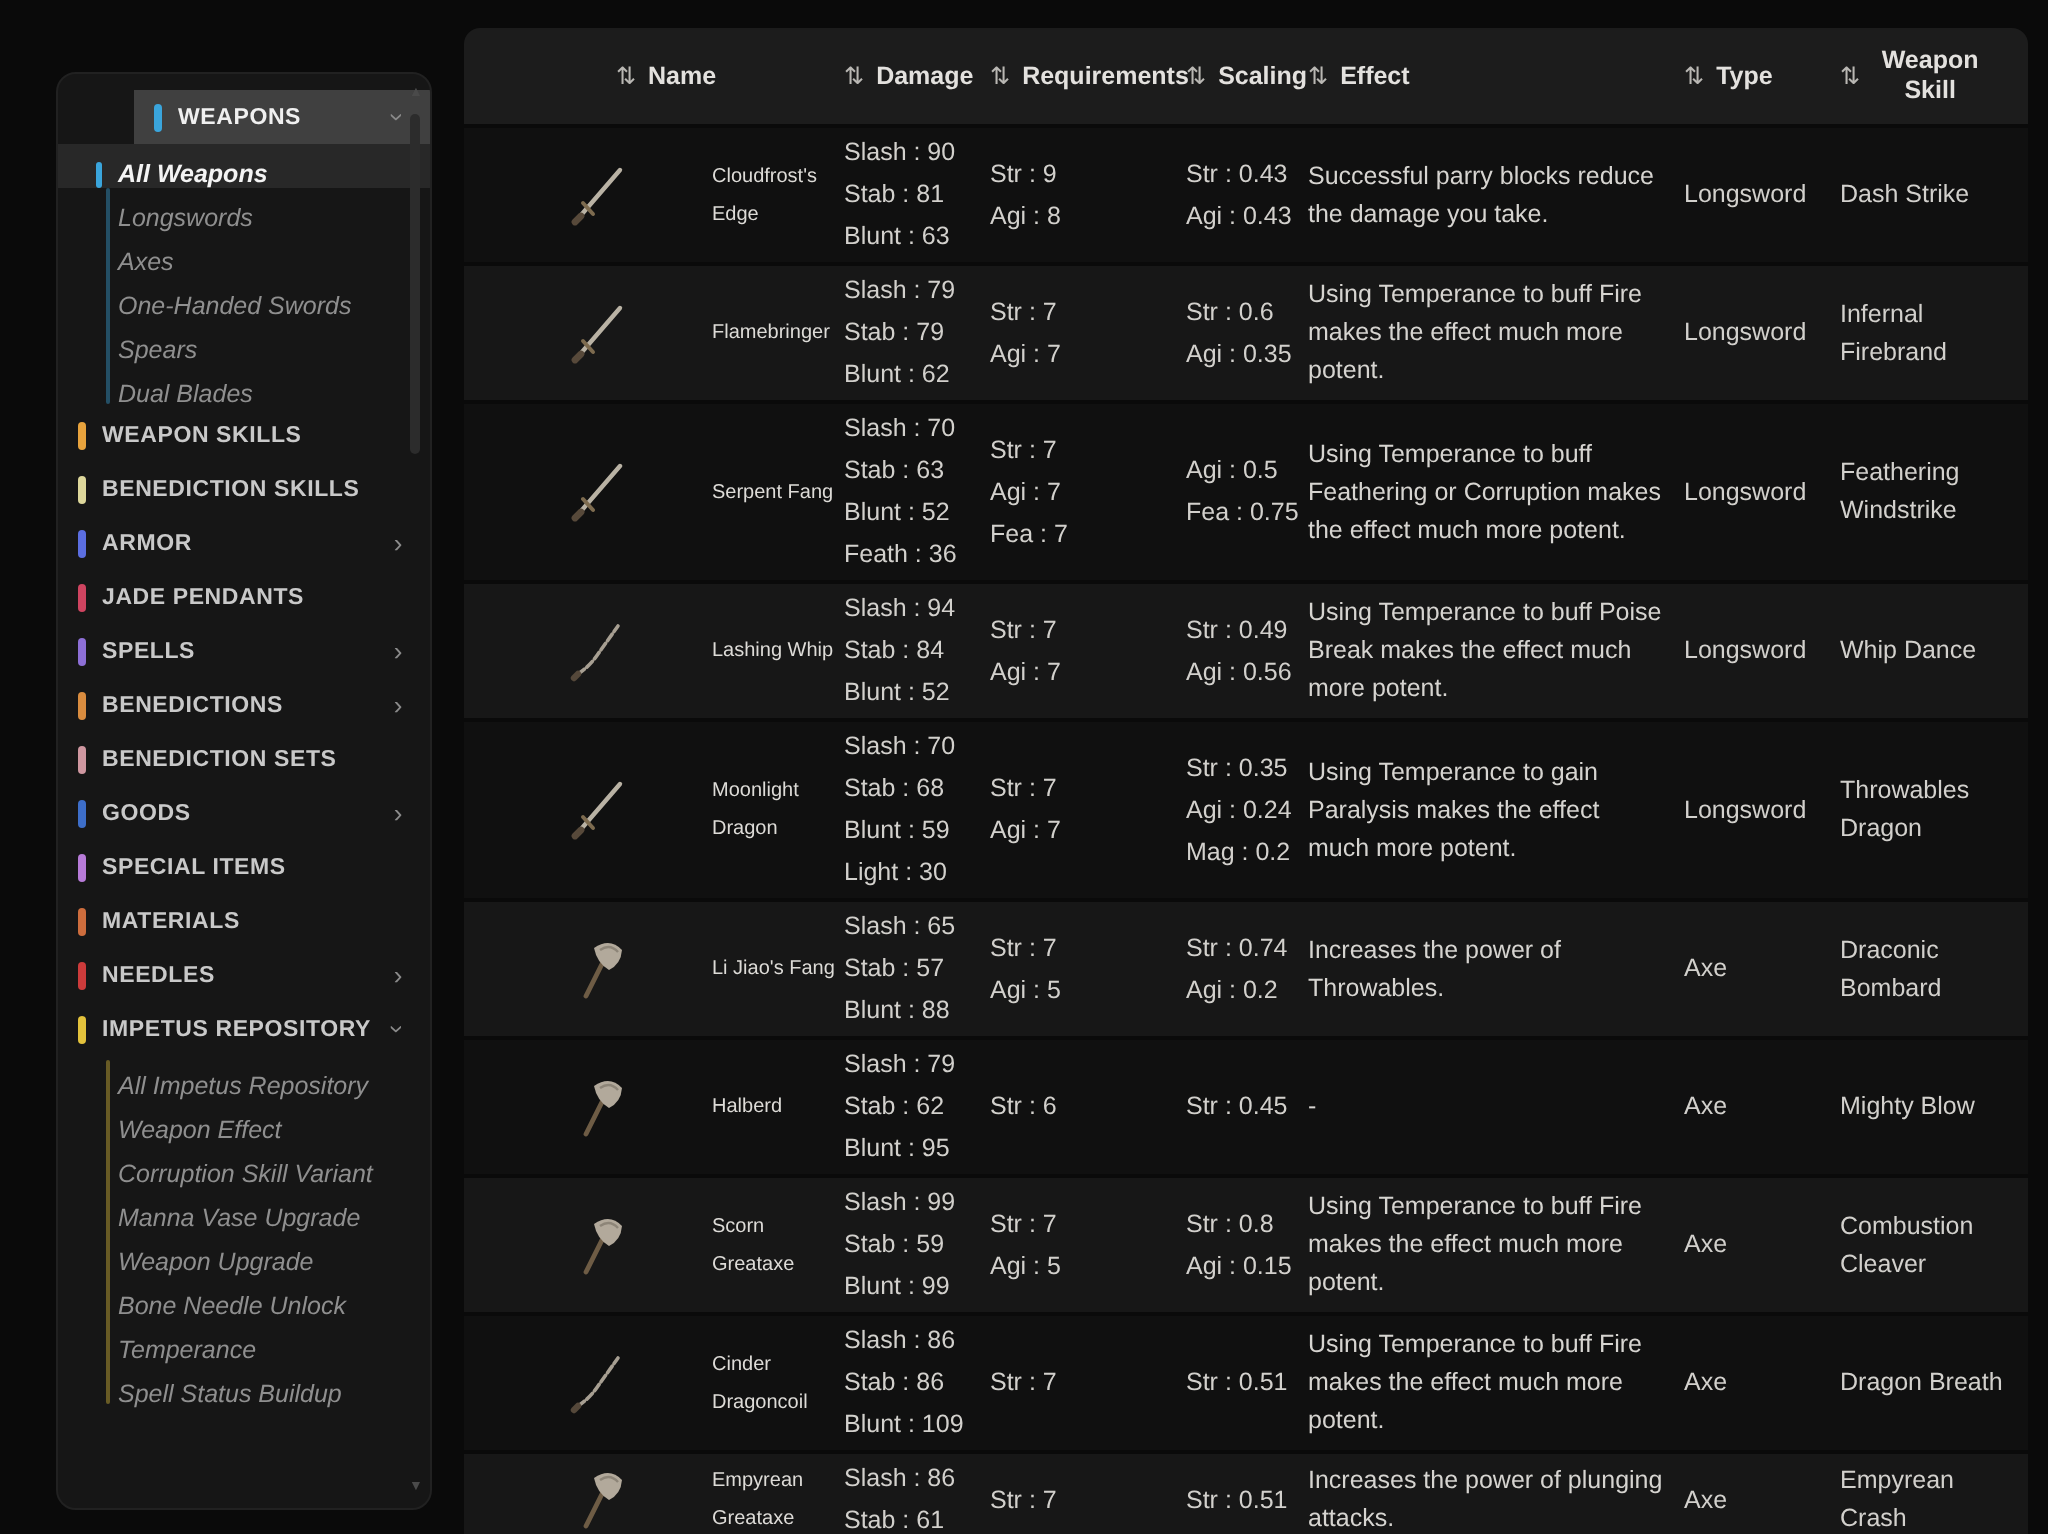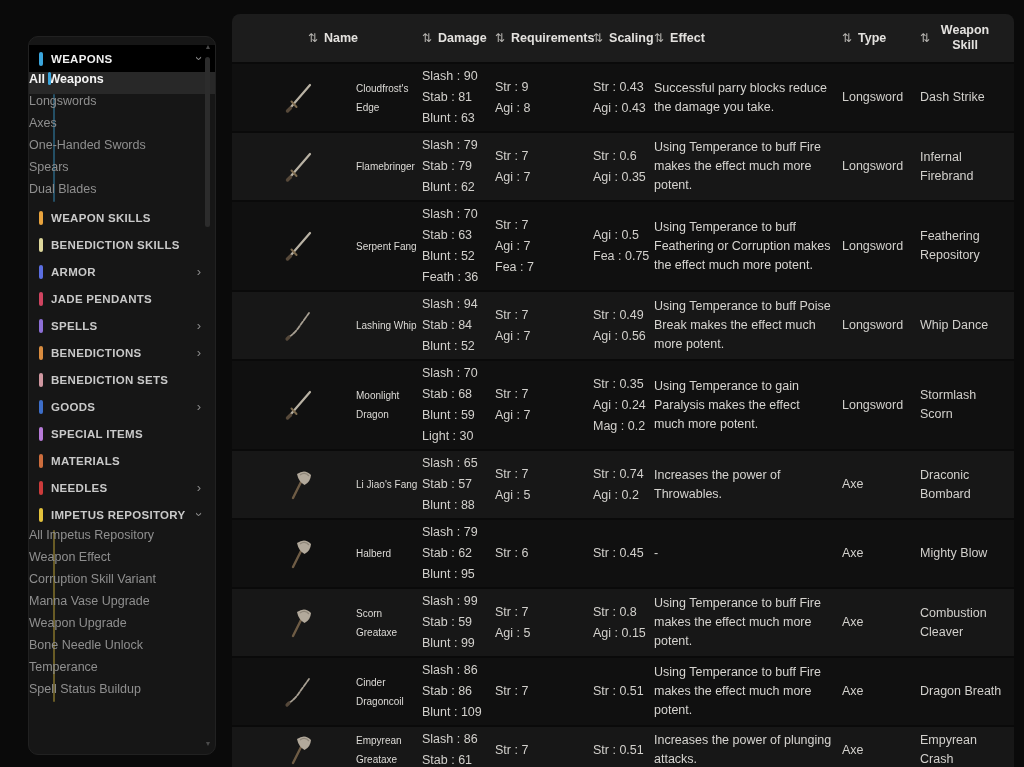--- a/index.html
+++ b/index.html
@@ -4,30 +4,30 @@
 <style>
   * { margin:0; padding:0; box-sizing:border-box; }
   html,body { width:1024px; height:767px; overflow:hidden; background:#0a0a0a;
     font-family:"Liberation Sans", sans-serif; color:#d6d4d0; }
 
   
   .sidebar { position:absolute; left:28px; top:36px; width:188px; height:719px;
     background:#161616; border:1px solid #212121; border-radius:10px; overflow:hidden; }
   .sidebar-inner { padding:8px 0 8px 0; }
   .sec { display:flex; align-items:center; height:27px; padding:0 10px; cursor:pointer; }
-  .sec.active { background:#000000; }
+  .sec.active { background:#404040;margin-left:38px; }
   .accent { width:4px; height:14px; border-radius:2px; margin-right:8px; flex:0 0 auto; }
   .sec-label { flex:1; font-size:11.5px; font-weight:bold; letter-spacing:.3px; color:#c9c9c9;
     white-space:nowrap; overflow:hidden; }
   .sec.active .sec-label { color:#f0f0f0; }
   .chev { color:#8a8a8a; font-size:13px; line-height:1; width:12px; text-align:center; }
   .chev.down { transform:rotate(90deg); }
   .sublist { position:relative; }
-  .subitem { position:relative; display:flex; align-items:flex-start; height:22px;
-    cursor:pointer; }
+  .subitem { position:relative; display:flex; align-items:flex-end; height:22px;
+    padding-left:30px; cursor:pointer;font-style:italic; }
   .subitem-label { font-size:12.5px; color:#8f8f8f; white-space:nowrap; }
   .subitem.selected { background:#282828; }
   .subitem.selected .subitem-label { color:#f4f4f4; font-weight:bold; }
   .marker { display:none; position:absolute; left:19px; width:3px; height:13px; border-radius:2px; }
   .subitem.selected .marker { display:block; }
   .rail { position:absolute; left:24px; top:2px; bottom:2px; width:2px; border-radius:1px; opacity:.4; }
   .sublist.has-selected .rail { top:22px; }
 
   
   .sb-scroll { position:absolute; right:3px; top:6px; bottom:6px; width:8px; }
@@ -302,21 +302,21 @@
           <div>Str : 7</div>
           <div>Agi : 7</div>
           <div>Fea : 7</div>
         </div>
     <div class="cell c-scl">
           <div>Agi : 0.5</div>
           <div>Fea : 0.75</div>
         </div>
     <div class="cell c-eff">Using Temperance to buff Feathering or Corruption makes the effect much more potent.</div>
     <div class="cell c-type">Longsword</div>
-    <div class="cell c-skill">Feathering Repository</div>
+    <div class="cell c-skill">Feathering Windstrike</div>
   </div>
       <div class="trow grid-cols">
     <div class="cell c-icon">
           <svg id="svg-whip-icon" viewBox="0 0 36 36">
     <path d="M7 29 Q13 25 17 19 Q22 12 27 5" fill="none" stroke="#a79f92" stroke-width="1.8" stroke-linecap="round" stroke-dasharray="4 1.6"></path>
     <line x1="7" y1="29" x2="5" y2="31" stroke="#55483a" stroke-width="3.2" stroke-linecap="round"></line>
   </svg>
         </div>
     <div class="cell c-name">Lashing Whip</div>
     <div class="cell c-dmg">
@@ -355,21 +355,21 @@
           <div>Str : 7</div>
           <div>Agi : 7</div>
         </div>
     <div class="cell c-scl">
           <div>Str : 0.35</div>
           <div>Agi : 0.24</div>
           <div>Mag : 0.2</div>
         </div>
     <div class="cell c-eff">Using Temperance to gain Paralysis makes the effect much more potent.</div>
     <div class="cell c-type">Longsword</div>
-    <div class="cell c-skill">Stormlash Scorn</div>
+    <div class="cell c-skill">Throwables Dragon</div>
   </div>
       <div class="trow grid-cols">
     <div class="cell c-icon">
           <svg id="svg-axe-icon" viewBox="0 0 36 36">
     <line x1="11" y1="31" x2="22" y2="9" stroke="#6e5c45" stroke-width="2.4" stroke-linecap="round"></line>
     <path d="M15 7 Q23 1.5 29 8 Q28.5 15 22.5 18 Q16.5 14.5 15 7 Z" fill="#b2a99b"></path>
     <path d="M18 8 Q23 4.5 27 9" fill="none" stroke="#8d8578" stroke-width="1.2"></path>
   </svg>
         </div>
     <div class="cell c-name">Li Jiao's Fang</div>

